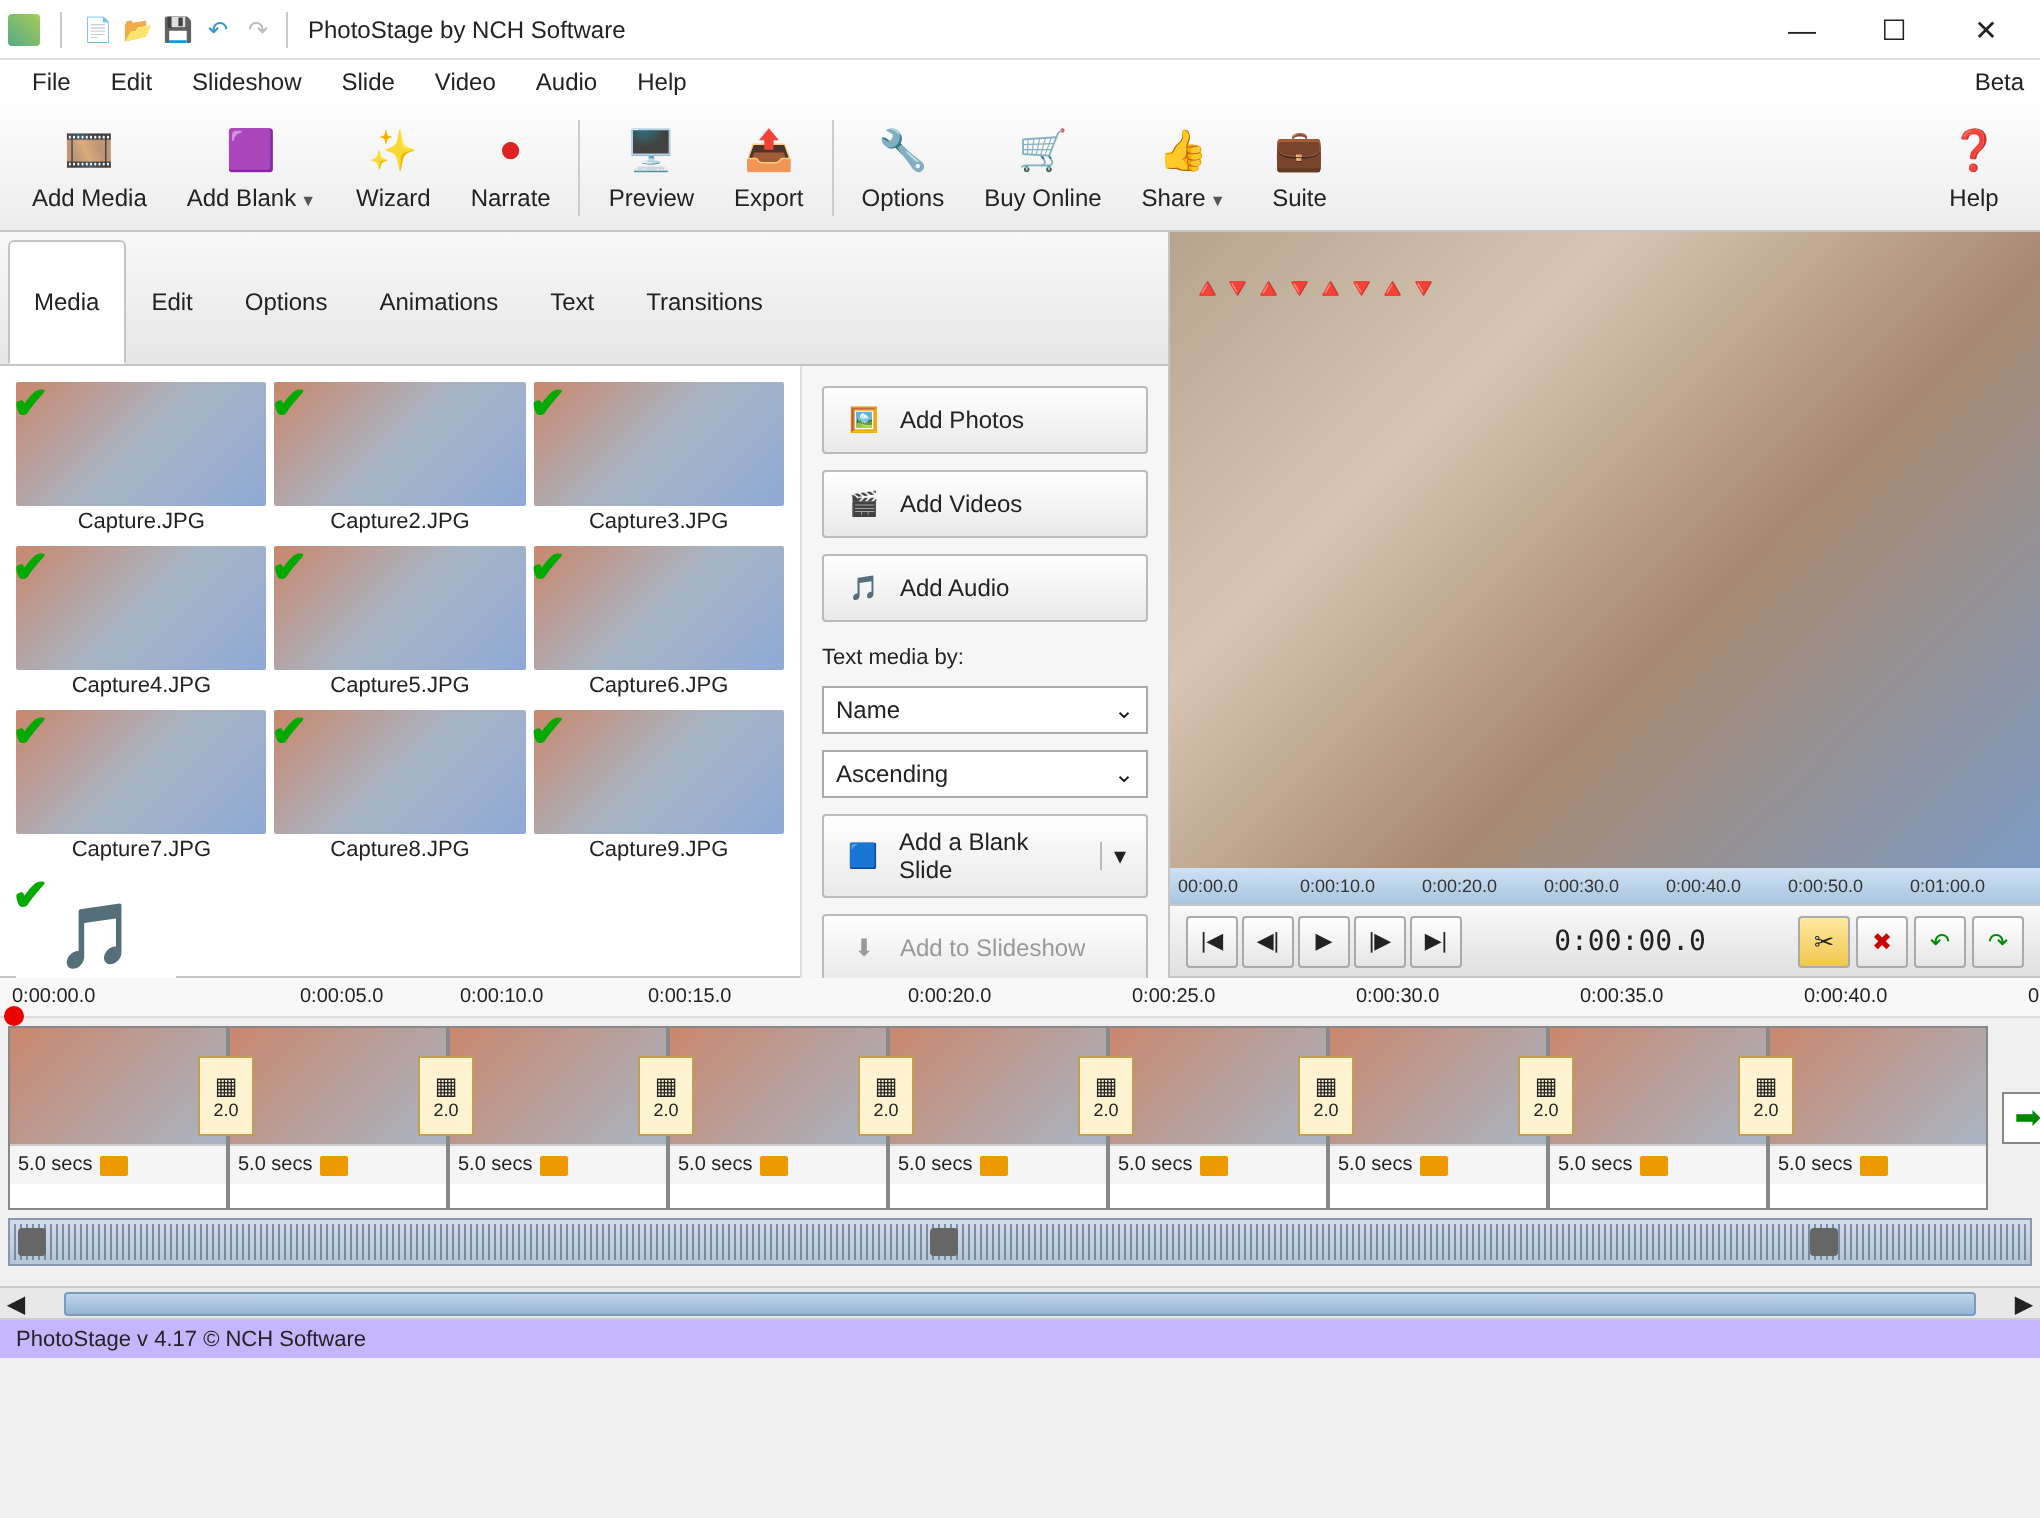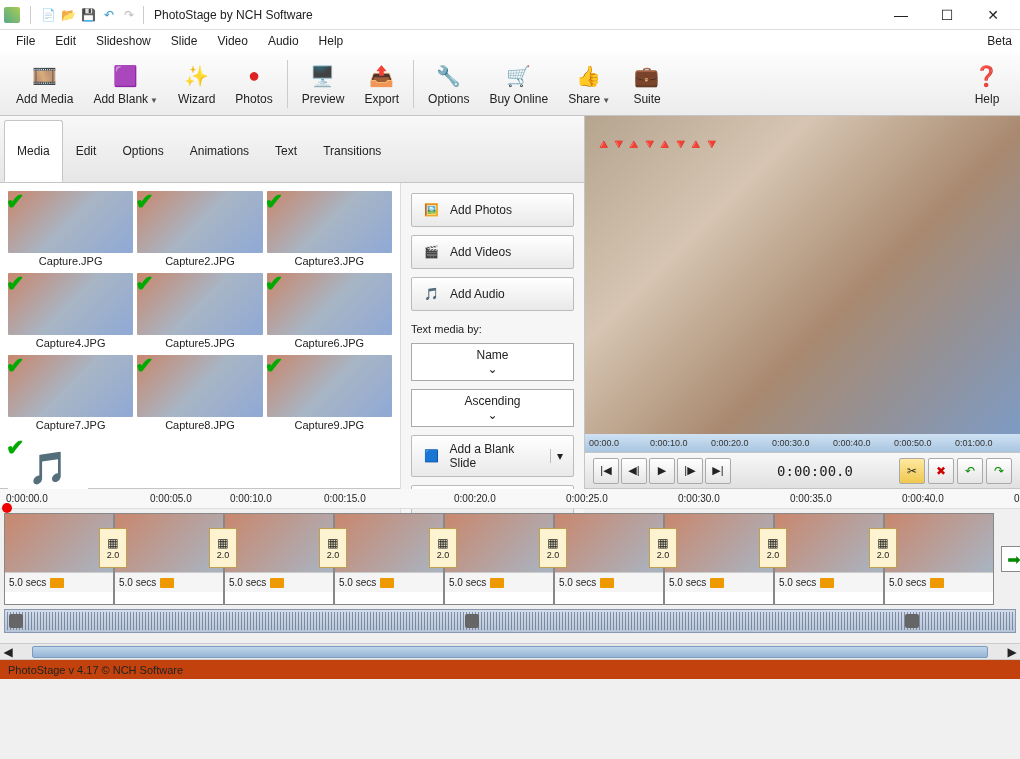--- a/index.html
+++ b/index.html
@@ -40,21 +40,21 @@
 .thumb { position: relative; text-align: center; }
 .thumb .img { width: 100%; height: 62px; background: linear-gradient(135deg,#c9876d,#a8b5c4,#8fa9d6); border-radius: 1px; }
 .thumb .check { position: absolute; top: -2px; left: -2px; color: #0a0; font-size: 22px; font-weight: bold; }
 .thumb .label { font-size: 11px; margin-top: 2px; }
 .thumb.audio .img { background: #fff; display: flex; align-items: center; justify-content: center; font-size: 32px; }
 
 .media-sidebar { flex: 1; border-left: 1px solid #ddd; padding: 10px; background: #f6f6f6; display: flex; flex-direction: column; gap: 8px; }
 .side-btn { display: flex; align-items: center; gap: 8px; padding: 6px 10px; border: 1px solid #bbb; background: linear-gradient(#fff,#e9e9e9); border-radius: 2px; font-size: 12px; }
 .side-btn .icon { width: 20px; height: 20px; display: flex; align-items: center; justify-content: center; }
 .sort-label { font-size: 11px; margin-top: 4px; }
-.select-box { border: 1px solid #aaa; background: #fff; padding: 4px 6px; display: flex; justify-content: space-between; align-items: center; flex-direction: column; }
+.select-box { border: 1px solid #aaa; background: #fff; padding: 4px 6px; display: flex; justify-content: space-between; align-items: center; }
 .side-btn.disabled { color: #999; }
 
 .preview { flex: 1; display: flex; flex-direction: column; background: #e8e8e8; }
 .preview-img { flex: 1; background: linear-gradient(135deg,#b5a58f 0%,#d6c5b2 30%,#a8896f 60%,#7d9bc4 100%); position: relative; }
 .preview-flags { position: absolute; top: 20px; left: 10px; font-size: 14px; letter-spacing: -2px; }
 .time-ruler { height: 18px; background: linear-gradient(#cfe2f3,#a8c5e0); display: flex; font-size: 9px; color: #333; align-items: center; padding: 0 4px; }
 .time-ruler span { flex: 1; }
 .transport { height: 36px; background: linear-gradient(#f8f8f8,#e0e0e0); display: flex; align-items: center; padding: 4px 8px; gap: 2px; border-top: 1px solid #c5c5c5; }
 .play-btn { width: 26px; height: 26px; border: 1px solid #aaa; background: linear-gradient(#fff,#e5e5e5); display: flex; align-items: center; justify-content: center; font-size: 11px; border-radius: 2px; }
 .timecode { flex: 1; text-align: center; font-size: 14px; font-family: monospace; }
@@ -76,21 +76,21 @@
 .trans-box { position: absolute; right: -14px; top: 14px; width: 28px; height: 40px; background: #fdf3d0; border: 1px solid #c0a050; z-index: 2; display: flex; flex-direction: column; align-items: center; justify-content: center; font-size: 9px; }
 .trans-box .icon { font-size: 12px; }
 
 .audio-track { height: 24px; background: linear-gradient(#d3dce9,#b8c5d8); margin: 4px 4px 0 4px; border: 1px solid #8898b0; position: relative; overflow: hidden; }
 .audio-wave { position: absolute; inset: 2px; background: repeating-linear-gradient(90deg,#5a6d8c 0,#5a6d8c 1px,transparent 1px,transparent 3px); opacity: .7; }
 .audio-speaker { position: absolute; width: 14px; height: 14px; background: #666; top: 4px; border-radius: 2px; }
 
 .scrollbar-h { height: 16px; background: #e8e8e8; border-top: 1px solid #ccc; display: flex; align-items: center; }
 .scrollbar-h .thumb-sb { height: 12px; flex: 1; background: linear-gradient(#c0d5ea,#95b5d5); margin: 0 16px; border: 1px solid #7a9bc0; border-radius: 2px; }
 
-.statusbar { height: 20px; background: #c2410c; border-top: 1px solid #ccc; display: flex; align-items: center; padding: 0 8px; font-size: 11px; }
+.statusbar { height: 20px; background: #c4b5fd; border-top: 1px solid #ccc; display: flex; align-items: center; padding: 0 8px; font-size: 11px; }
 </style>
 </head>
 <body>
 
 <div class="titlebar">
   <div class="qat">
     <span class="qat-icon" style="background:linear-gradient(45deg,#5a8,#ac5);border-radius:2px"></span>
     <span class="divider"></span>
     <span class="qat-icon">📄</span>
     <span class="qat-icon">📂</span>
@@ -130,21 +130,21 @@
         <span class="icon">🟪</span>
         <span><span>Add Blank</span><span class="dropdown-arrow">▼</span></span>
       </div>
     </div>
   <div class="tool-btn">
       <span class="icon">✨</span>
       <span>Wizard</span>
     </div>
   <div class="tool-btn">
       <span class="icon" style="color:#d22">●</span>
-      <span>Photos</span>
+      <span>Narrate</span>
     </div>
   <div class="tool-sep"></div>
   <div class="tool-btn">
       <span class="icon">🖥️</span>
       <span>Preview</span>
     </div>
   <div class="tool-btn">
       <span class="icon">📤</span>
       <span>Export</span>
     </div>

